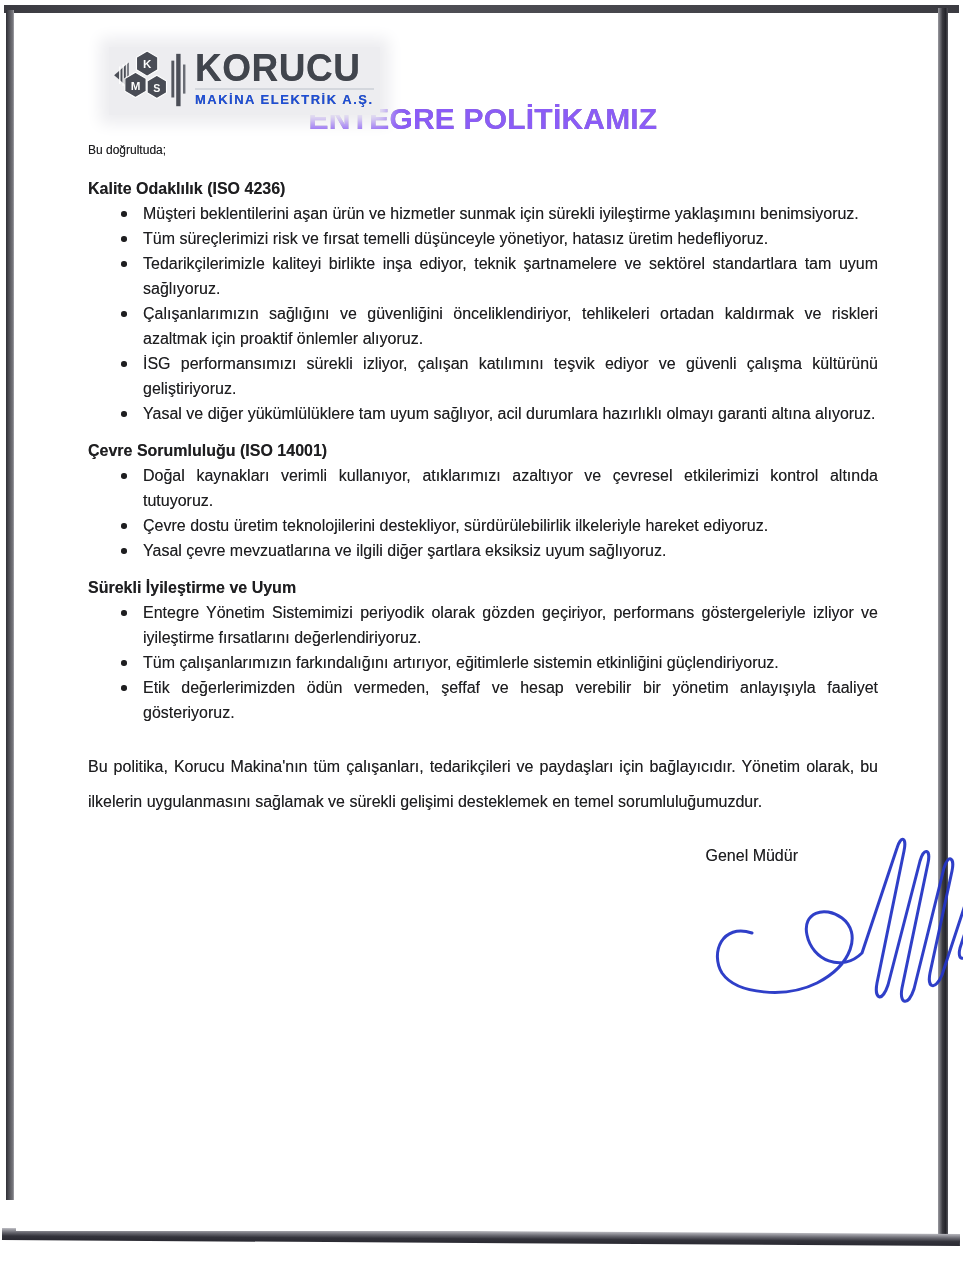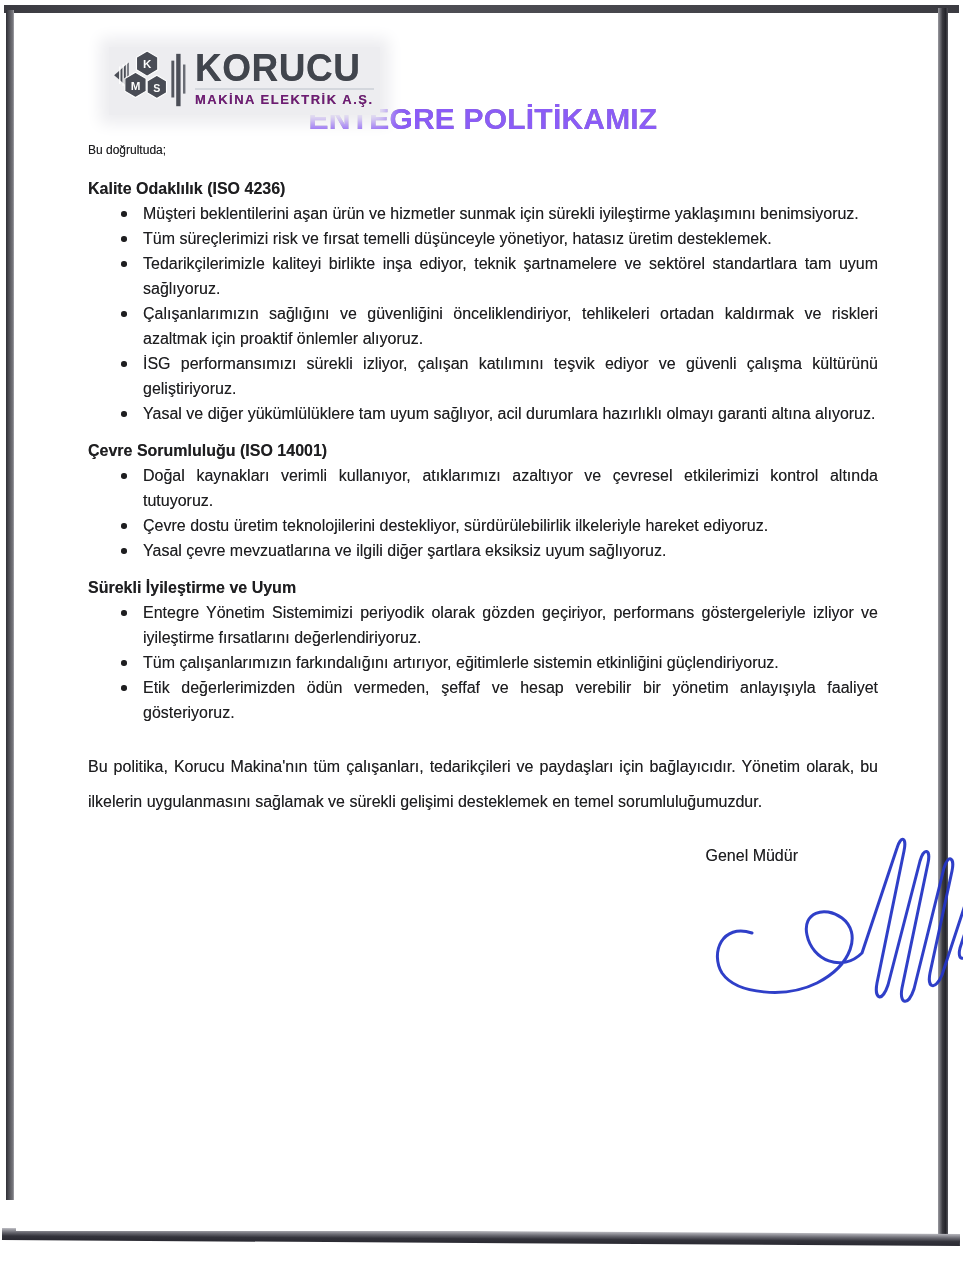--- a/index.html
+++ b/index.html
@@ -21,21 +21,21 @@
   .page{position:absolute;left:16px;top:13px;width:922px;height:1218px;background:#fff;
     box-sizing:border-box;padding:0 60px 0 72px;
     text-shadow:0 0 0.6px rgba(30,30,32,0.55);}
   
   .logo{position:absolute;left:93px;top:34px;display:flex;align-items:flex-start;
     background:#ededf0;box-shadow:0 0 14px 9px #ededf0;padding:2px 6px 2px 2px;}
   .logo-mark{width:80px;height:64px;flex:0 0 80px;}
   .logo-text{margin-left:4px;}
   .logo-name{font-size:37px;font-weight:700;letter-spacing:0.5px;color:#41454d;
     line-height:38px;transform:scaleY(1.05);}
-  .logo-sub{font-size:13px;font-weight:700;letter-spacing:1.5px;color:#701a75;
+  .logo-sub{font-size:13px;font-weight:700;letter-spacing:1.5px;color:#1d4ed8;
     margin-top:1px;border-top:2px solid #d4d7dd;padding-top:2px;}
   
   h1.title{margin:88px 0 0 0;text-align:center;font-size:30px;line-height:36px;
     font-weight:700;letter-spacing:0.2px;color:#8b5cf6;}
   
   .intro{margin:34px 0 0 0;font-size:16px;line-height:27px;text-align:justify;}
   .intro-tail{font-size:12px;line-height:27px;}
   .section-heading{margin-top:12px;font-size:16px;line-height:25px;font-weight:700;}
   .bullet{display:flex;font-size:16px;line-height:25px;}
   .dot{flex:0 0 55px;position:relative;}
@@ -84,21 +84,21 @@
   <div class="intro-tail">Bu doğrultuda;</div>
 
   <div class="section">
     <div class="section-heading">Kalite Odaklılık (ISO 4236)</div>
     <div class="bullet">
       <span class="dot"></span>
       <span class="btext">Müşteri beklentilerini aşan ürün ve hizmetler sunmak için sürekli iyileştirme yaklaşımını benimsiyoruz.</span>
     </div>
     <div class="bullet">
       <span class="dot"></span>
-      <span class="btext">Tüm süreçlerimizi risk ve fırsat temelli düşünceyle yönetiyor, hatasız üretim desteklemek.</span>
+      <span class="btext">Tüm süreçlerimizi risk ve fırsat temelli düşünceyle yönetiyor, hatasız üretim hedefliyoruz.</span>
     </div>
     <div class="bullet">
       <span class="dot"></span>
       <span class="btext">Tedarikçilerimizle kaliteyi birlikte inşa ediyor, teknik şartnamelere ve sektörel standartlara tam uyum sağlıyoruz.</span>
     </div>
   </div>
 
   <div class="section">
     <div class="bullet">
       <span class="dot"></span>

